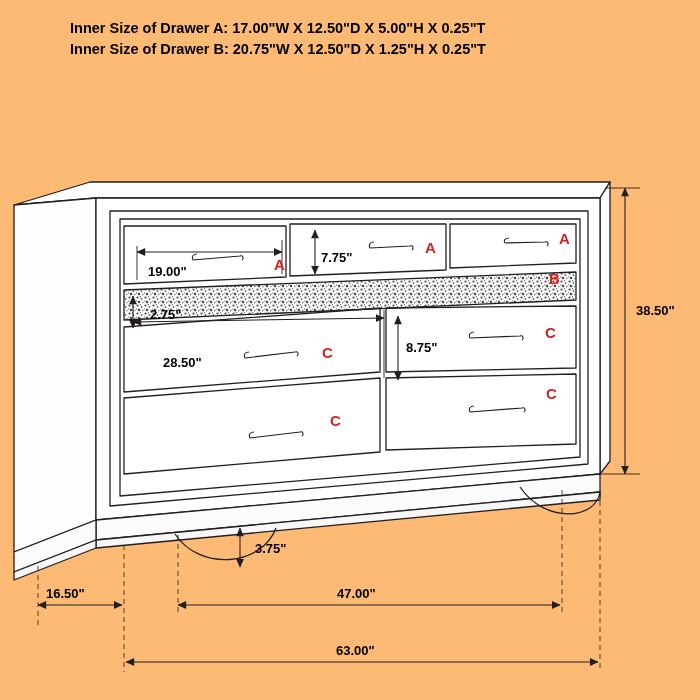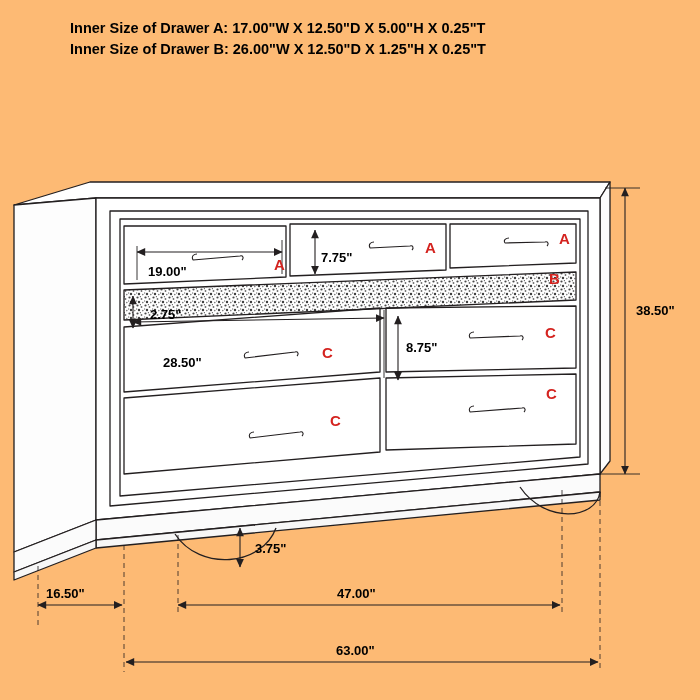--- a/index.html
+++ b/index.html
@@ -50,21 +50,21 @@
     white-space: nowrap;
   }
 </style>
 </head>
 <body>
 
 <div id="page">
 
   <div class="specs">
     <div class="spec-line">Inner Size of Drawer A: 17.00"W X 12.50"D X 5.00"H X 0.25"T</div>
-    <div class="spec-line">Inner Size of Drawer B: 26.00"W X 12.50"D X 1.25"H X 0.25"T</div>
+    <div class="spec-line">Inner Size of Drawer B: 20.75"W X 12.50"D X 1.25"H X 0.25"T</div>
   </div>
 
   <svg class="drawing" viewBox="0 0 700 700">
     <defs>
       <pattern id="speckle" width="8" height="8" patternUnits="userSpaceOnUse">
         <rect width="8" height="8" fill="#ffffff"></rect>
         <circle cx="1.5" cy="1.5" r="1.1" fill="#4a4a4a"></circle>
         <circle cx="5.5" cy="3" r="0.9" fill="#6b6b6b"></circle>
         <circle cx="3" cy="6" r="1.2" fill="#3d3d3d"></circle>
         <circle cx="6.8" cy="6.6" r="0.8" fill="#777777"></circle>

